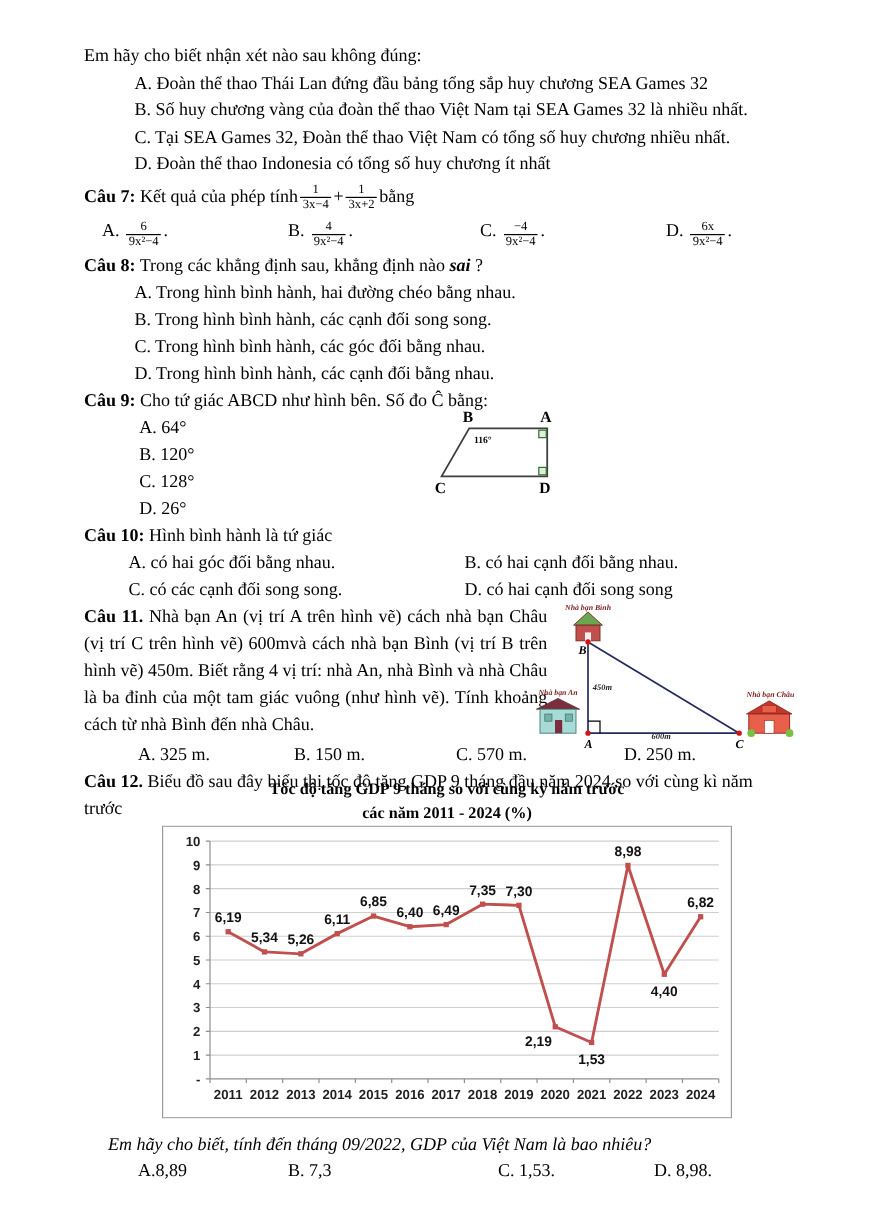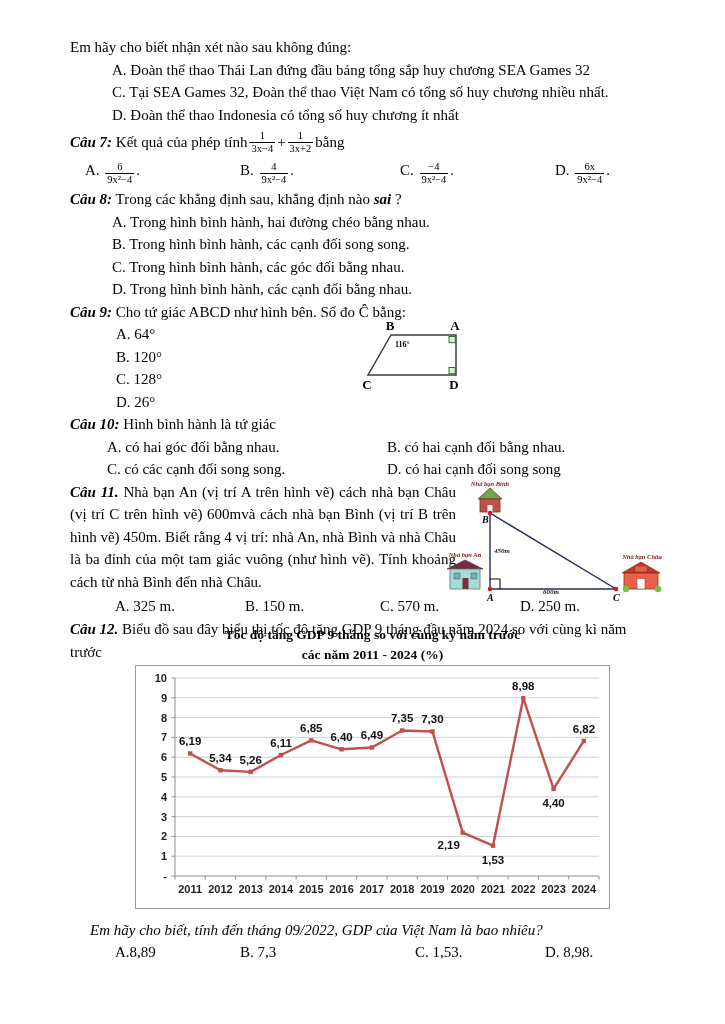--- a/index.html
+++ b/index.html
@@ -1,19 +1,19 @@
 <!DOCTYPE html>
 <html><head>
 <meta charset="utf-8">
 <style>
   html,body{margin:0;padding:0;background:#fff;}
   body{width:725px;height:1024px;font-family:"Liberation Serif",serif;font-size:15px;color:#000;overflow:hidden;}
   .doc{position:relative;padding:36px 82px 0 70px;}
   .line{line-height:22.5px;}
-  .bold{font-weight:700;font-style:italic;}
+  .bold{font-weight:700;}
   .opt{line-height:22.5px;padding-left:42px;}
   .opt9{line-height:22.5px;padding-left:46px;}
   
   .frac{display:inline-block;vertical-align:-7px;text-align:center;font-size:10.5px;line-height:1.05;margin:0 2px;}
   .frac .n{display:block;padding:0 3px;border-bottom:1px solid #000;}
   .frac .d{display:block;padding:0 2px;}
   .fracrow{height:32px;display:flex;align-items:center;}
   .q7opts{height:30px;display:flex;align-items:center;padding-left:15px;}
   .q7opts .c1{width:155px;}.q7opts .c2{width:160px;}.q7opts .c3{width:155px;}
   
@@ -44,20 +44,21 @@
   .em-si{font-weight:700;font-style:italic;text-align:center;}
 </style>
 </head>
 <body>
 
 <div class="doc">
 
   <div>
     <div class="line">Em hãy cho biết nhận xét nào sau không đúng:</div>
     <div class="opt">A. Đoàn thể thao Thái Lan đứng đầu bảng tổng sắp huy chương SEA Games 32</div>
+    <div class="opt">B. Số huy chương vàng của đoàn thể thao Việt Nam tại SEA Games 32 là nhiều nhất.</div>
     <div class="opt">C. Tại SEA Games 32, Đoàn thể thao Việt Nam có tổng số huy chương nhiều nhất.</div>
     <div class="opt">D. Đoàn thể thao Indonesia có tổng số huy chương ít nhất</div>
   </div>
 
   <div>
     <div class="fracrow">
       <span class="bold">Câu 7:</span>&nbsp;
       <span>Kết quả của phép tính</span>
       <span class="frac">
           <span class="n">1</span>

